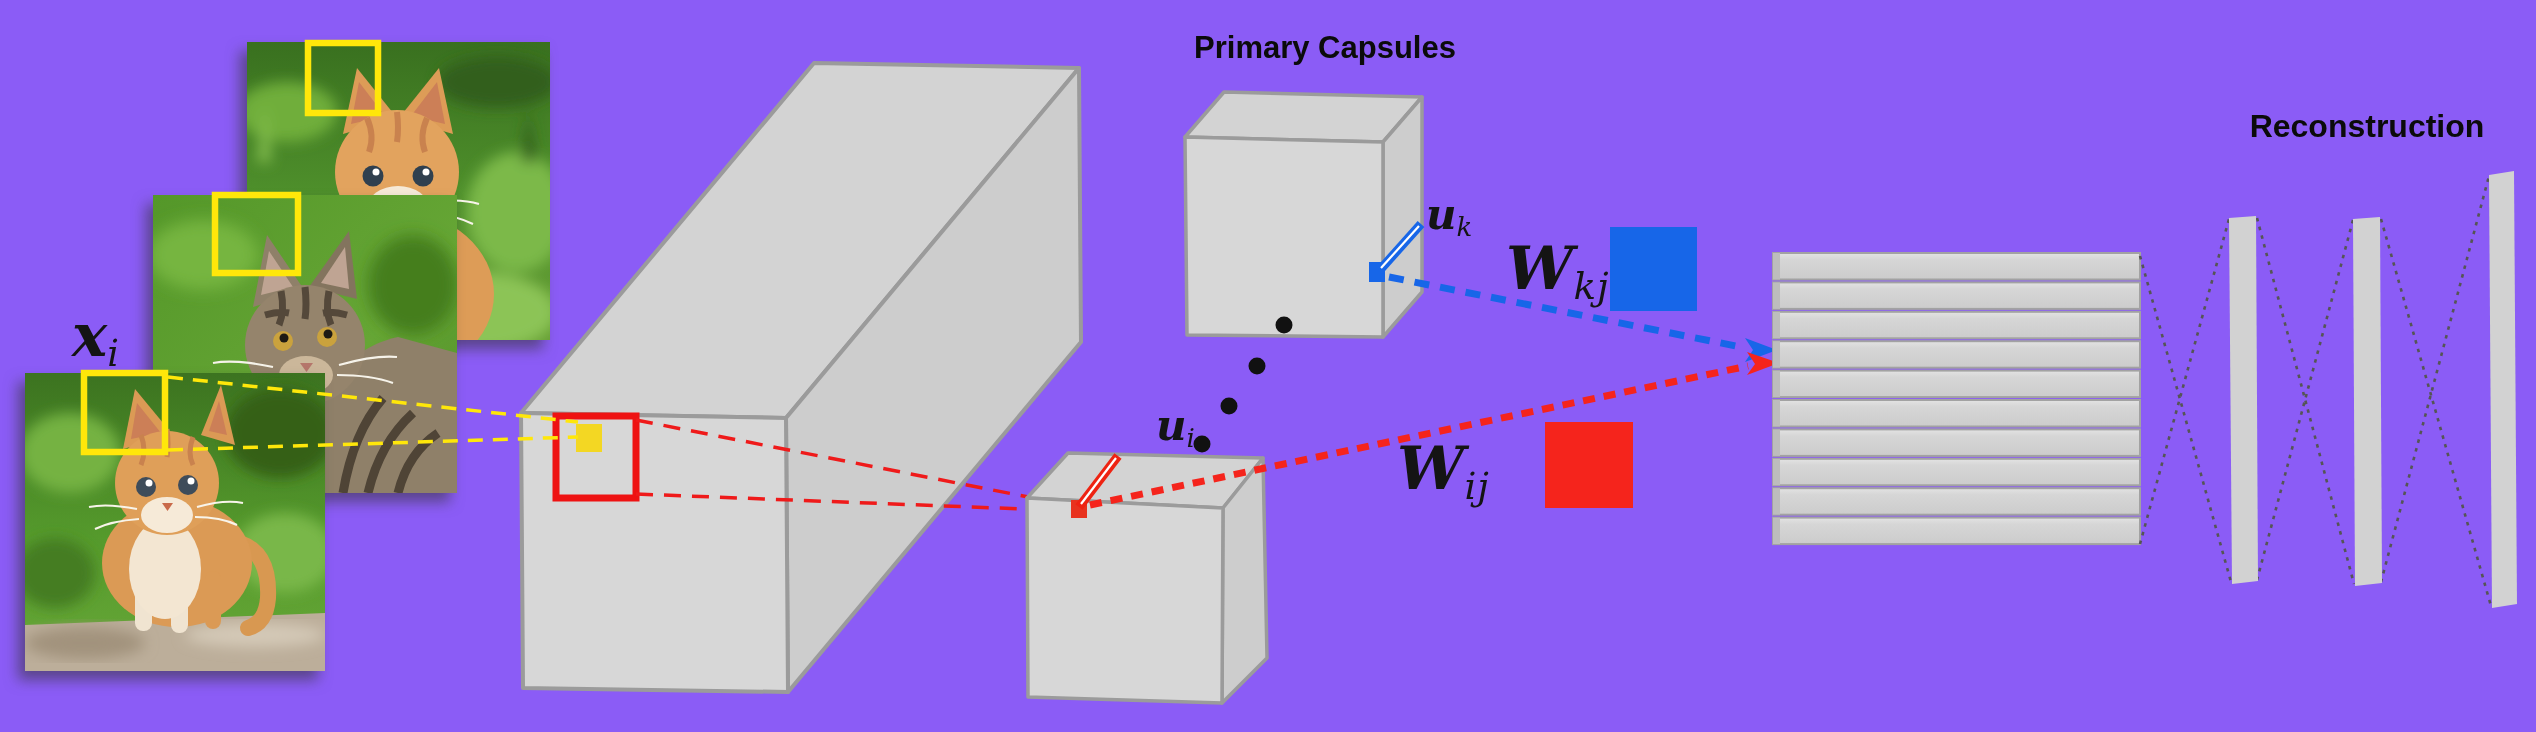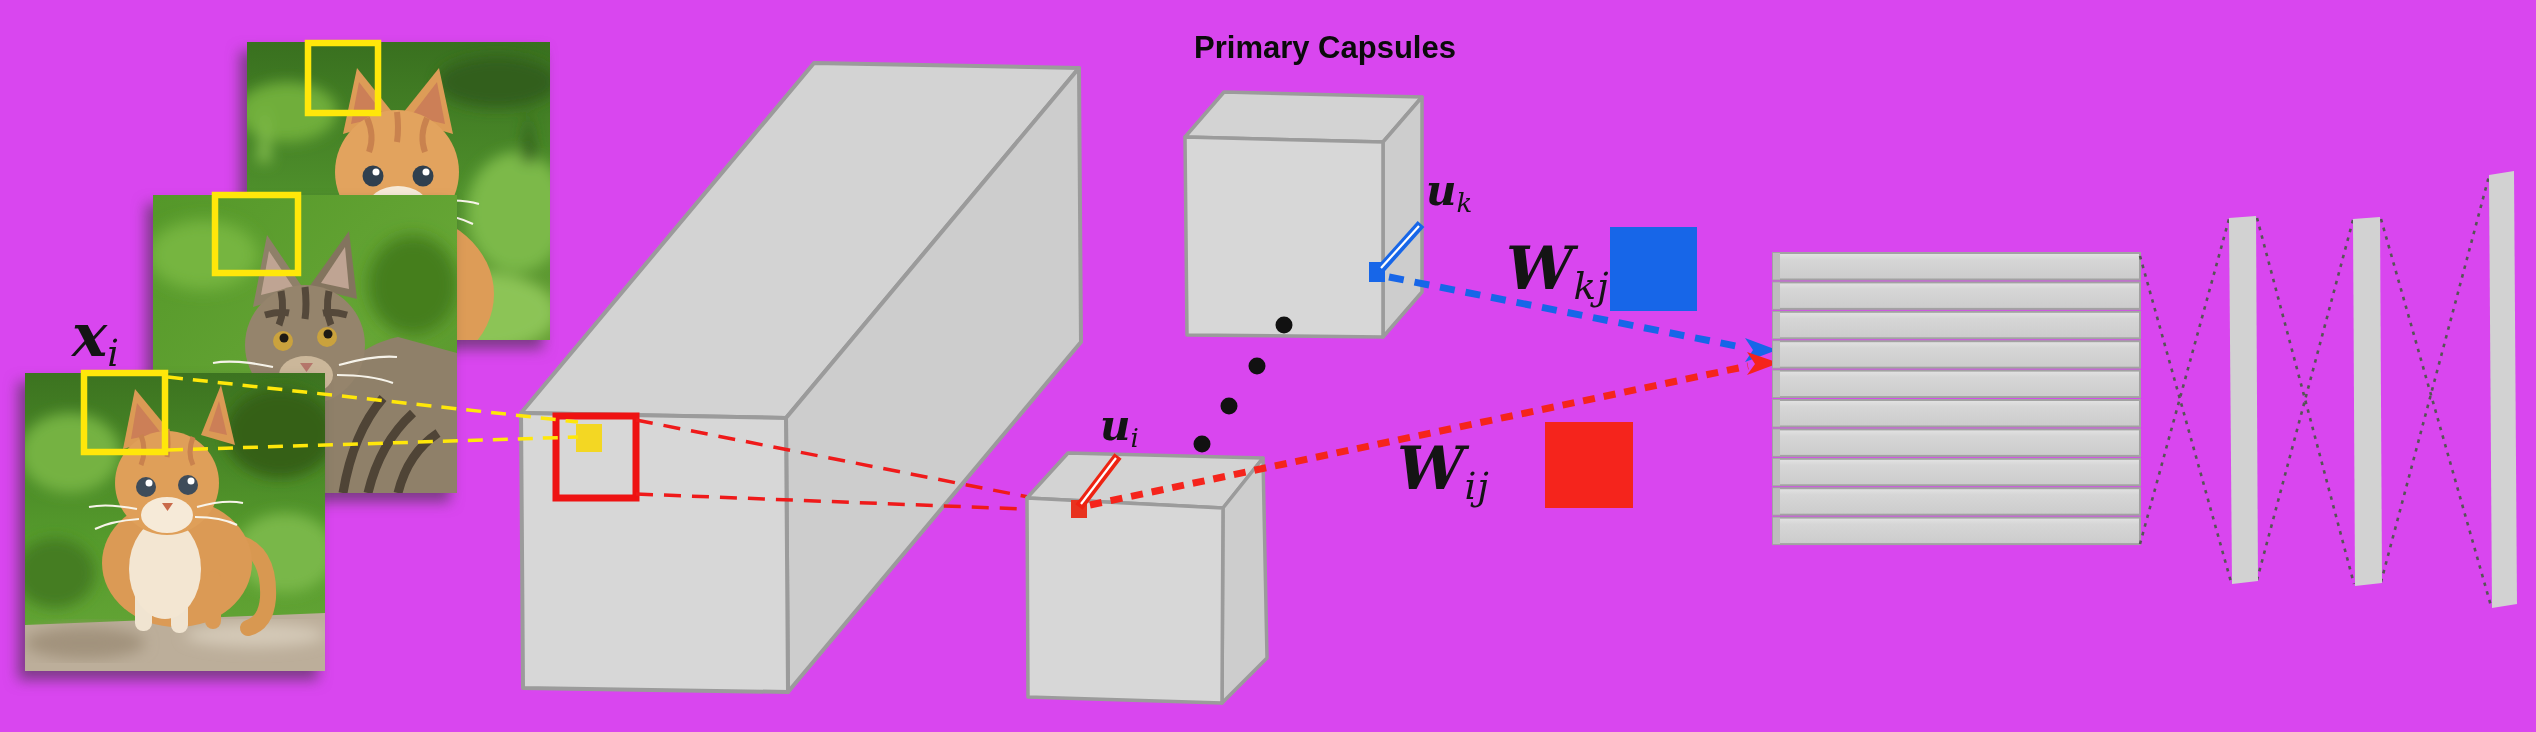--- a/index.html
+++ b/index.html
@@ -1,16 +1,16 @@
 <!DOCTYPE html>
 <html><head>
 <meta charset="utf-8">
 <style>
   html,body{margin:0;padding:0;background:#ffffff;}
-  #stage{position:relative;width:2536px;height:732px;background:#d946ef;overflow:hidden;
+  #stage{position:relative;width:2536px;height:732px;background:#8b5cf6;overflow:hidden;
          font-family:"Liberation Sans", sans-serif;}
   .cat{position:absolute;filter:drop-shadow(-7px 9px 7px rgba(50,50,50,.55));}
   .cat svg{display:block;}
   svg.overlay{position:absolute;left:0;top:0;pointer-events:none;}
   .title{position:absolute;font-weight:bold;color:#0b0b0b;text-align:center;
          font-size:31px;letter-spacing:0px;white-space:nowrap;}
   .math{position:absolute;font-family:"DejaVu Serif", serif;font-style:italic;
         font-weight:bold;color:#141414;white-space:nowrap;line-height:1;}
   .math sub{font-weight:normal;font-size:0.62em;vertical-align:-0.28em;letter-spacing:1px;}
   .m46{font-size:59px;}
@@ -262,30 +262,31 @@
       </g>
       <polygon points="2229,218 2256,216 2258,581 2232,584" fill="#d2d2d2"></polygon>
       <polygon points="2353,219 2380,217 2382,583 2355,586" fill="#d2d2d2"></polygon>
       <polygon points="2489,175 2514,171 2517,604 2492,608" fill="#d2d2d2"></polygon>
     </g>
   </svg>
 
   <div class="title" style="left:1160px;top:30px;width:330px;z-index:20;">Primary Capsules</div>
 
 
+  <div class="title" style="left:2224px;top:108px;width:286px;font-size:32px;z-index:20;">Reconstruction</div>
 
   <div class="math m46" style="left:72px;top:306px;z-index:20;">
     <span>x</span><sub>i</sub>
   </div>
 
-  <div class="math m42" style="left:1100px;top:405px;z-index:20;text-align:right;">
+  <div class="math m42" style="left:1156px;top:405px;z-index:20;text-align:right;">
     <span>u</span><sub>i</sub>
   </div>
 
-  <div class="math m42" style="left:1426px;top:170px;z-index:20;">
+  <div class="math m42" style="left:1426px;top:194px;z-index:20;">
     <span>u</span><sub>k</sub>
   </div>
 
   <div class="math m44" style="left:1506px;top:238px;z-index:20;">
     <span>W</span><sub>kj</sub>
   </div>
 
   <div class="math m44" style="left:1397px;top:438px;z-index:20;">
     <span>W</span><sub>ij</sub>
   </div>

